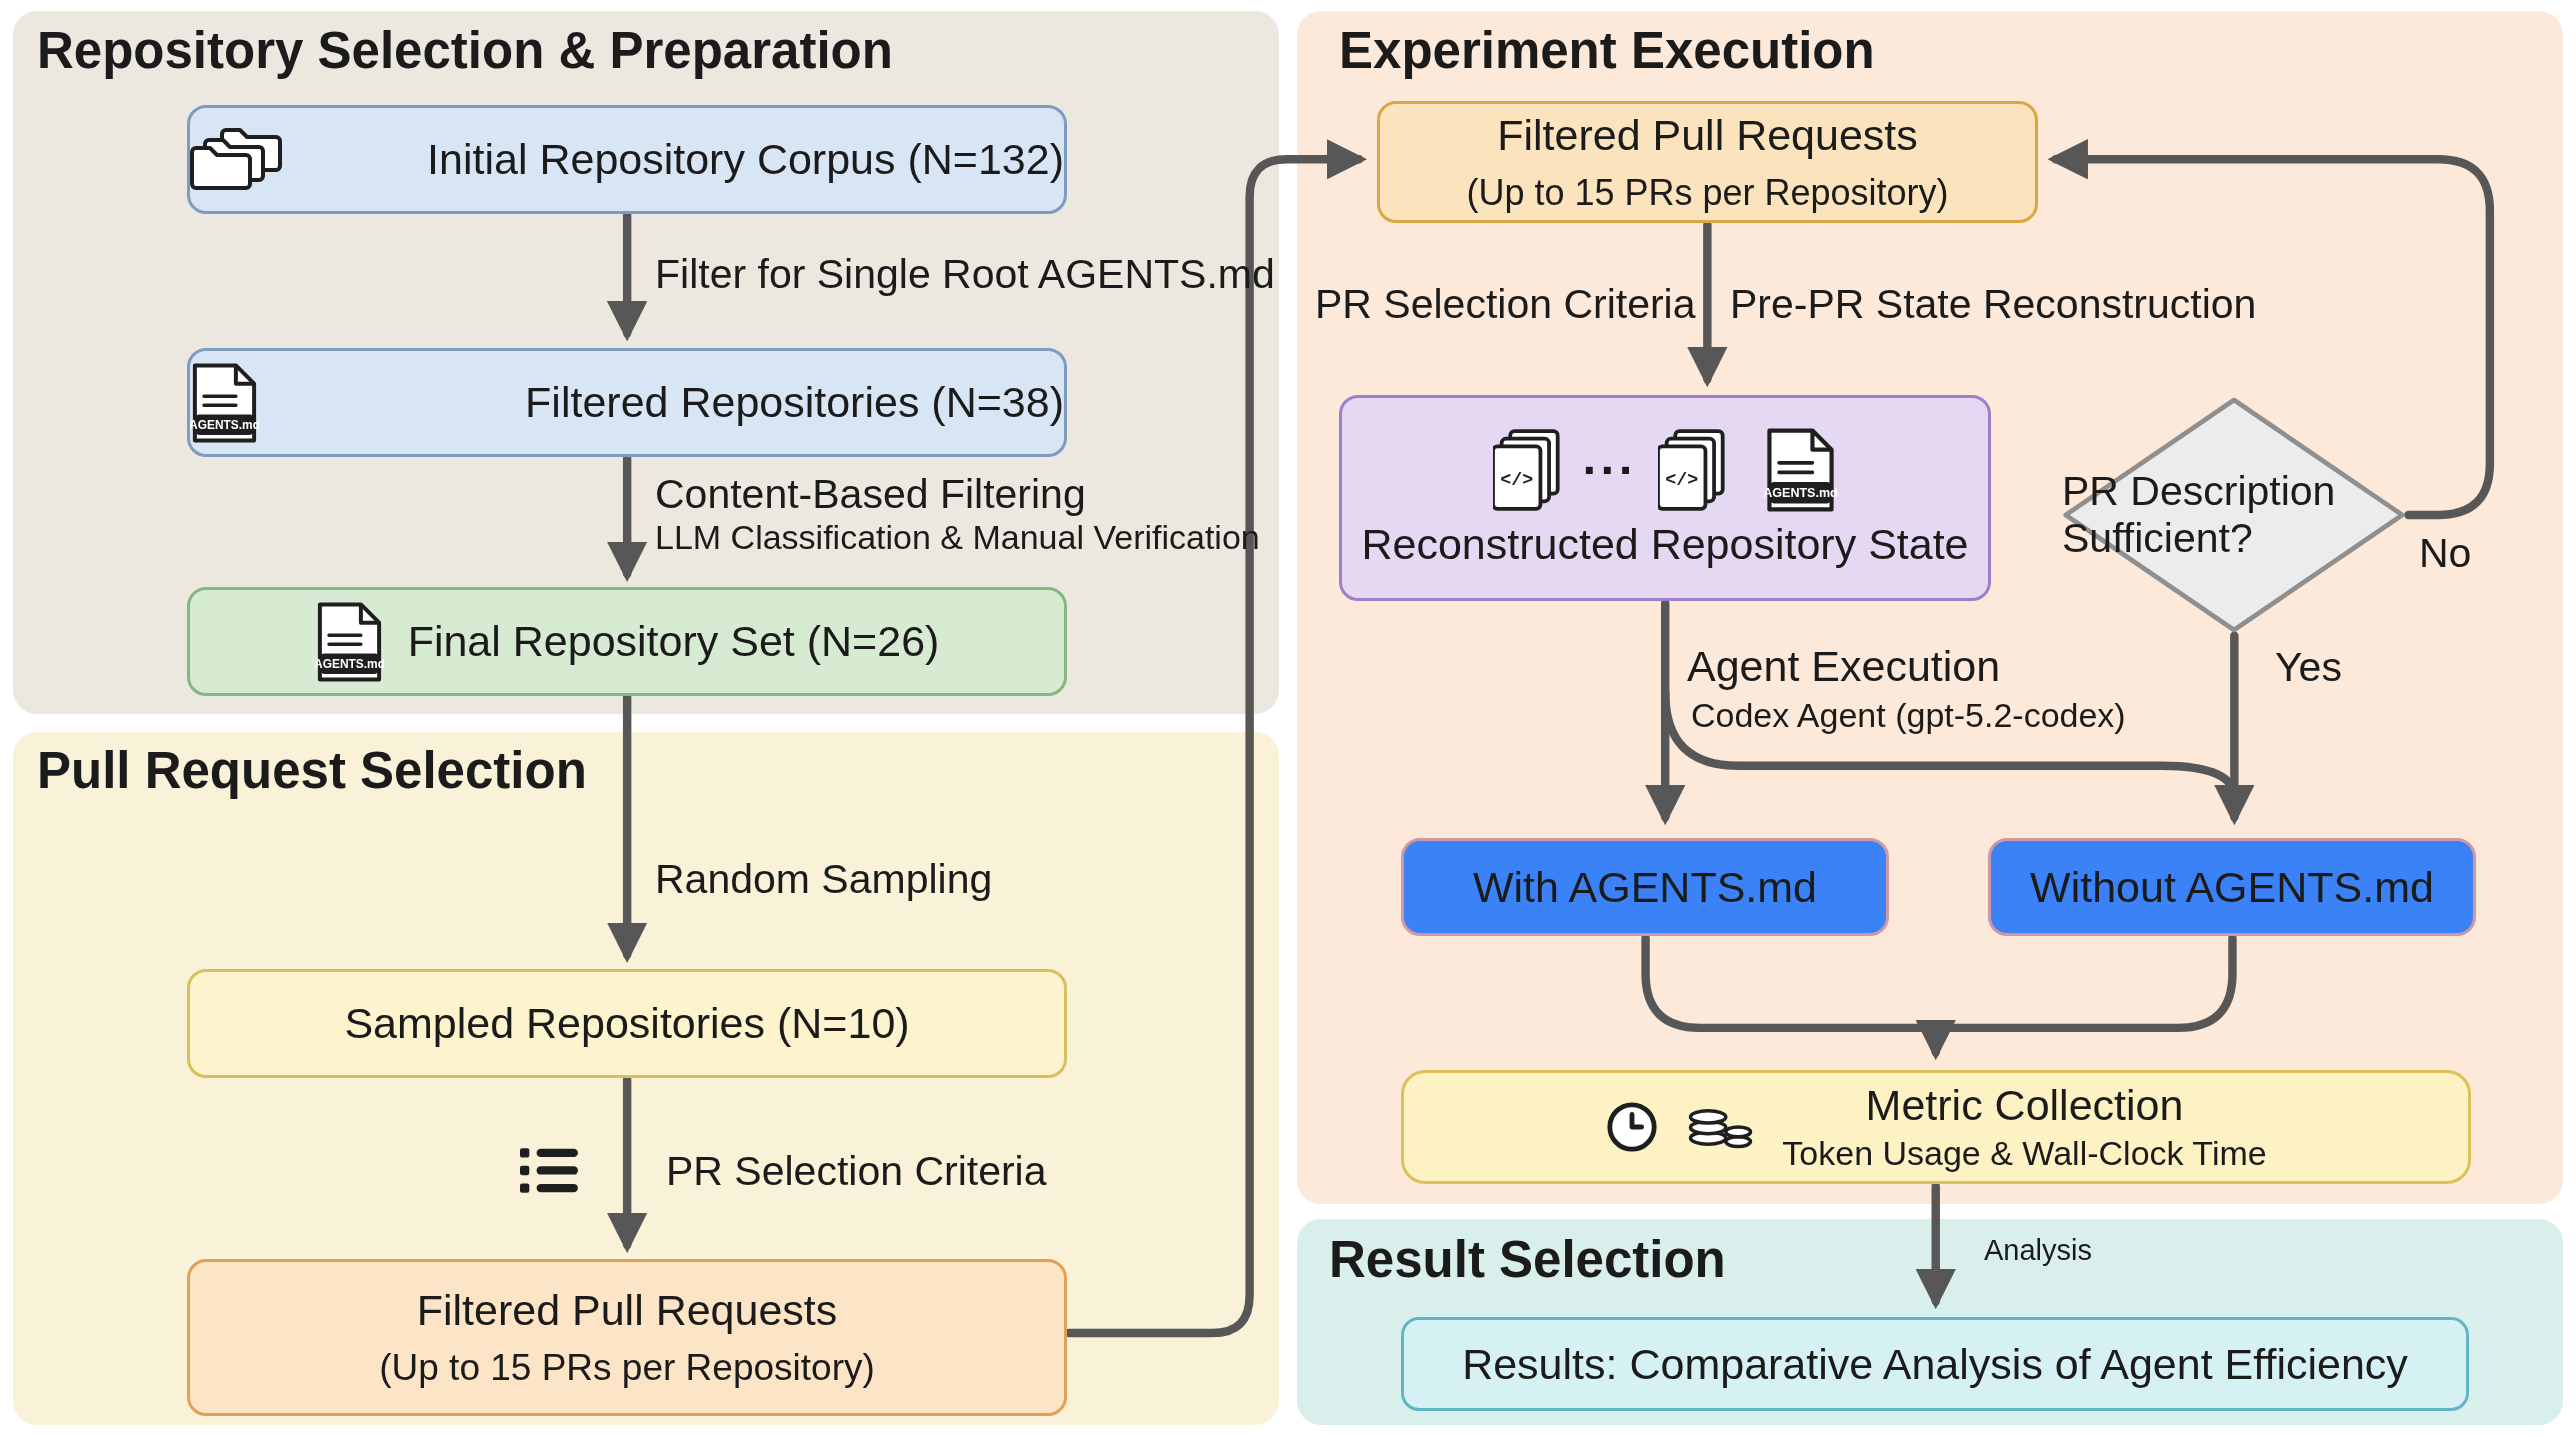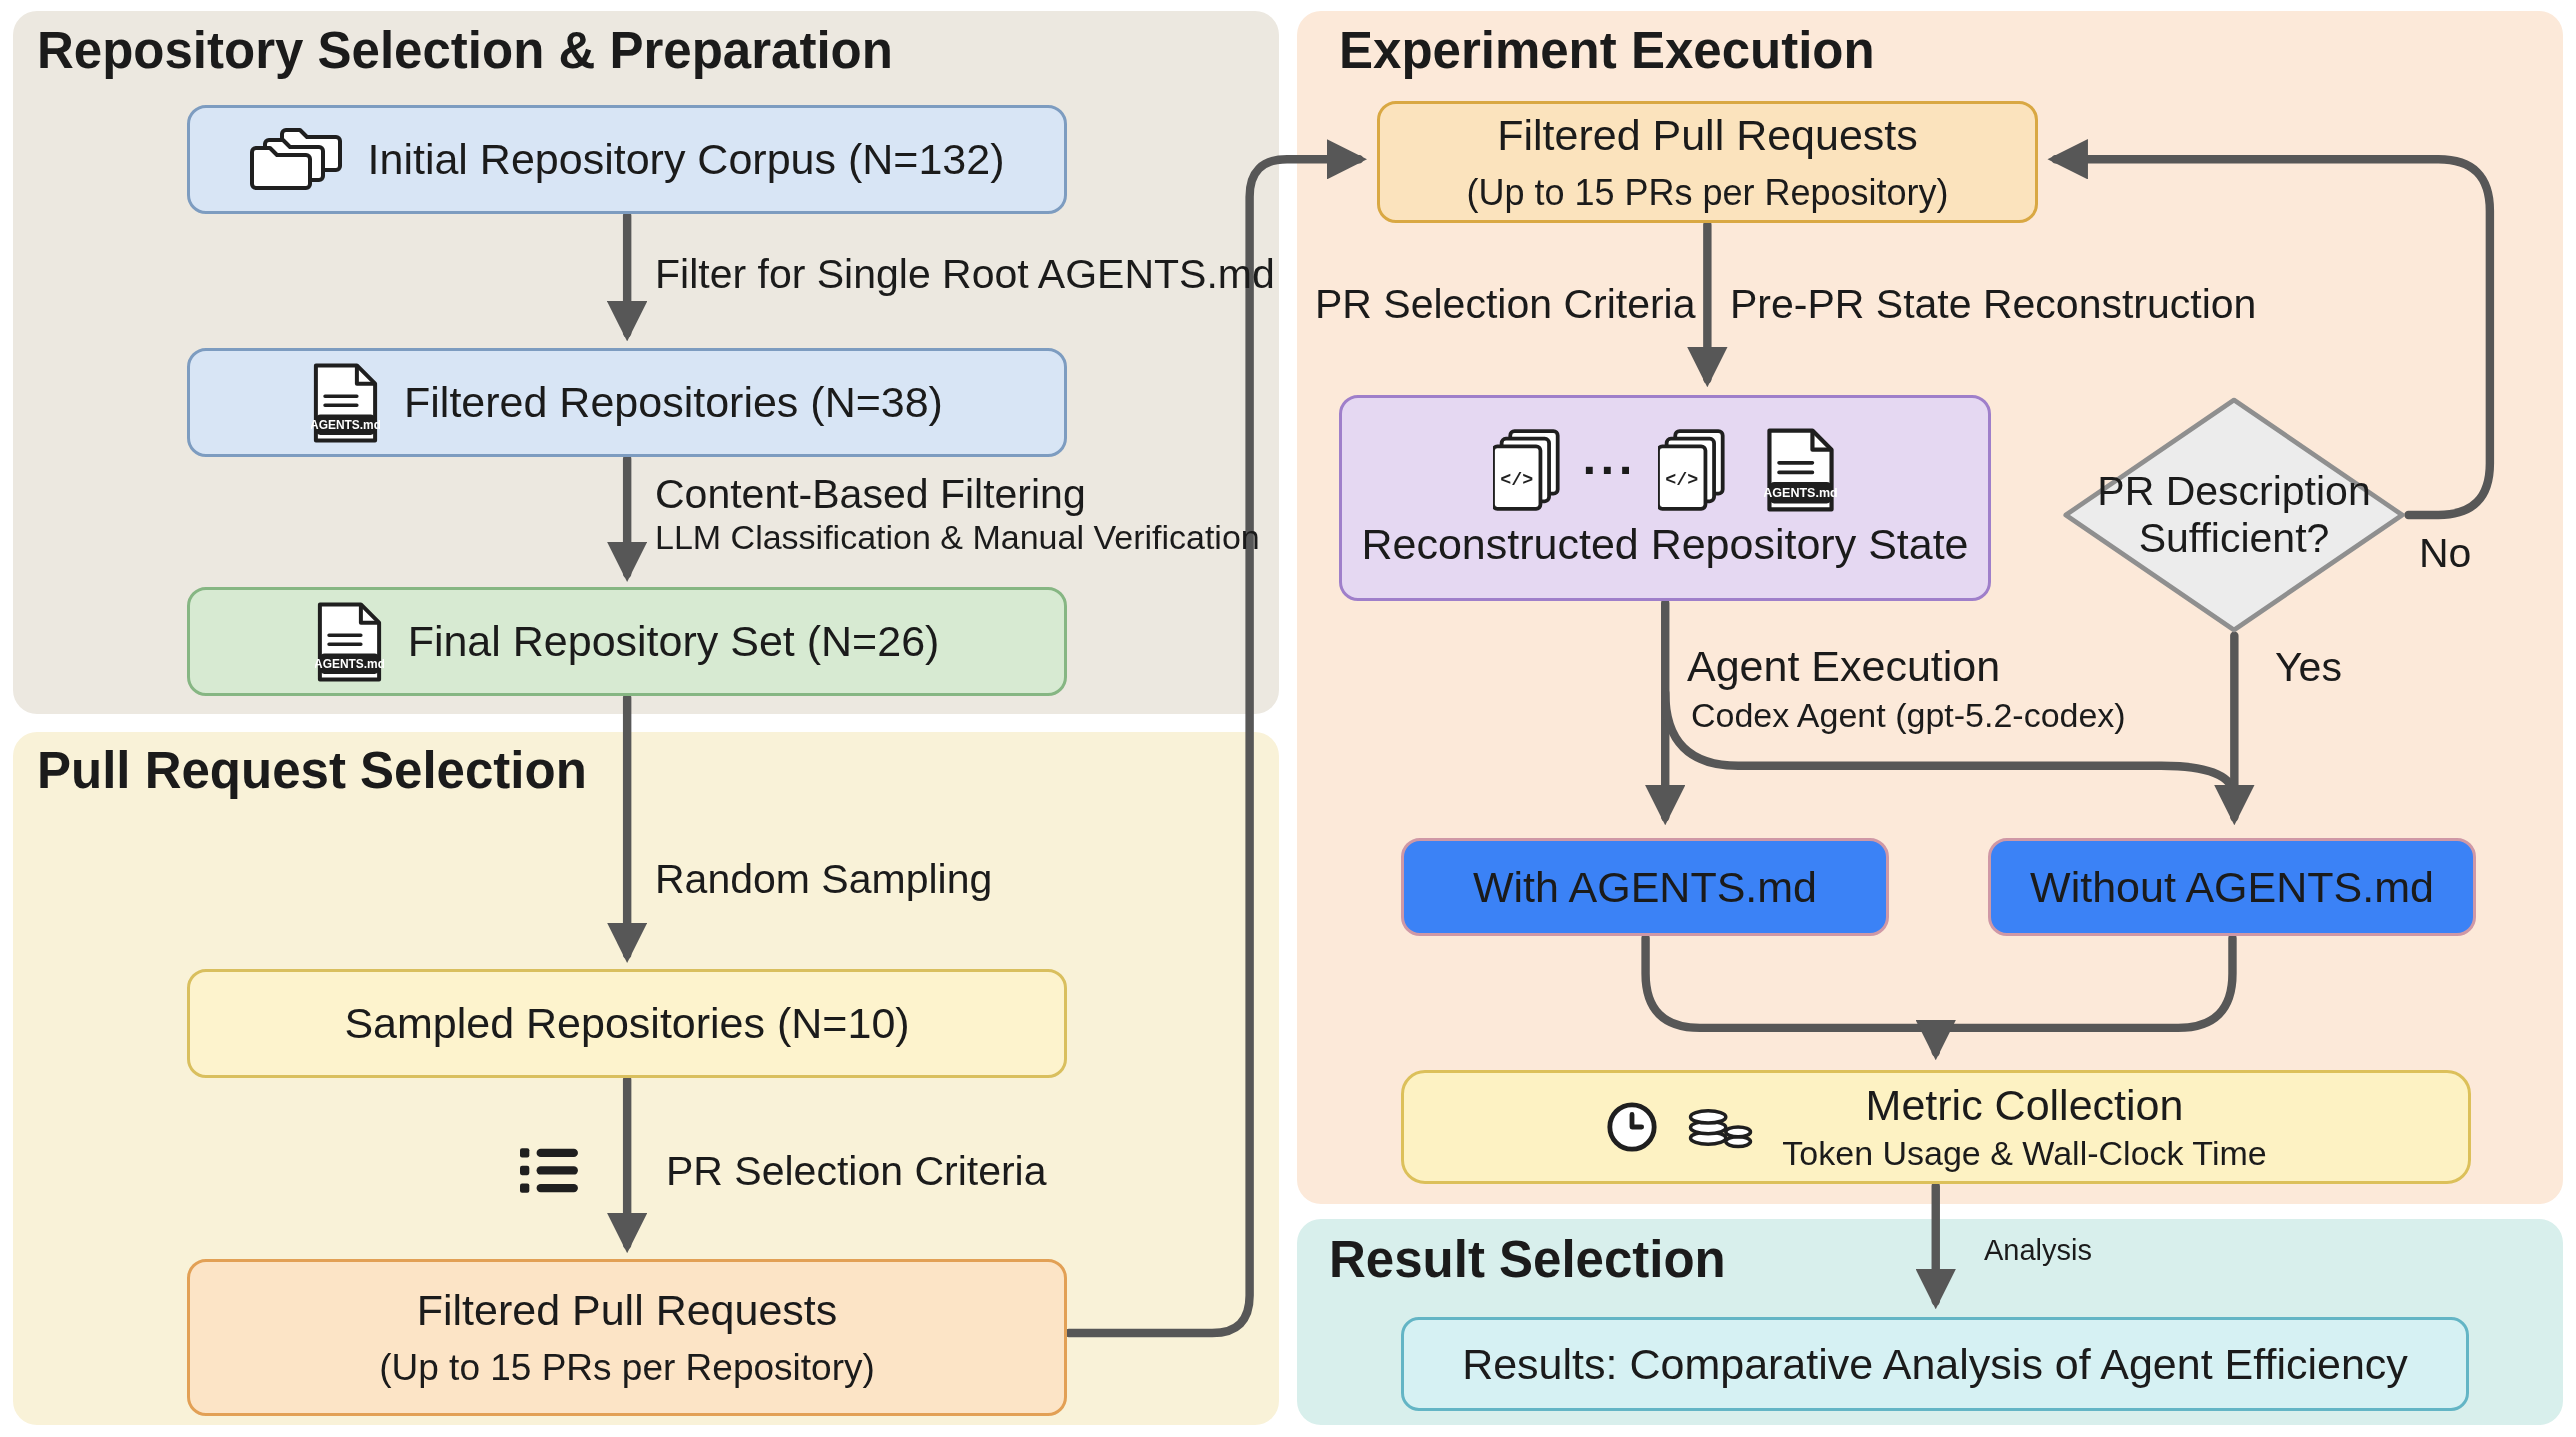--- a/index.html
+++ b/index.html
@@ -20,39 +20,39 @@
     position:absolute; z-index:3;
     display:flex; align-items:center; justify-content:center;
     gap:24px; border:3.7px solid; border-radius:19px; text-align:center;
   }
   .node .label { font-size:43px; }
   .node.col { flex-direction:column; gap:12px; }
   .sub40 { font-size:37px; }
   .sub38 { font-size:36px; }
   .sub36 { font-size:34px; }
 
-  .blue      { background:#d8e5f5; border-color:#7d9cc0; }
+  .blue      { background:#d8e5f5; border-color:#7d9cc0;justify-content:space-between; }
   .green     { background:#d7ead2; border-color:#86b683; }
   .yellowbox { background:#fdf3cd; border-color:#d9bf5e; }
   .orangebox { background:#fce4c6; border-color:#e2a055; }
   .goldbox   { background:#fbe3bd; border-color:#d9a843; }
   .purplebox { background:#e5d8f2; border-color:#9f7fca; }
   .pinkbox   { background:#3b82f6; border-color:#cf98a6; }
   .metricbox { background:#fdf2c3; border-color:#dcc05a; }
   .cyanbox   { background:#d6f1f3; border-color:#63b5c5; }
 
   .edge-label { position:absolute; z-index:3; font-size:41px; white-space:nowrap; }
   .edge-label.sm { font-size:34px; }
 
   .icon { flex:0 0 auto; display:block; }
 
   .diamond-wrap { position:absolute; z-index:3; }
   .diamond-text {
     position:absolute; inset:0; display:flex; flex-direction:column;
-    align-items:center; justify-content:center; font-size:41px; line-height:1.15;
+    align-items:flex-start; justify-content:center; font-size:41px; line-height:1.15;
     text-align:center;
   }
   .icon-row { display:flex; align-items:center; justify-content:center; gap:20.6px; }
   .ellipsis-glyph { font-size:49px; font-weight:700; letter-spacing:1.9px; }
   .metric-text { display:flex; flex-direction:column; gap:3.7px; align-items:center; }
 </style>
 </head>
 <body>
 
 <div class="canvas">

